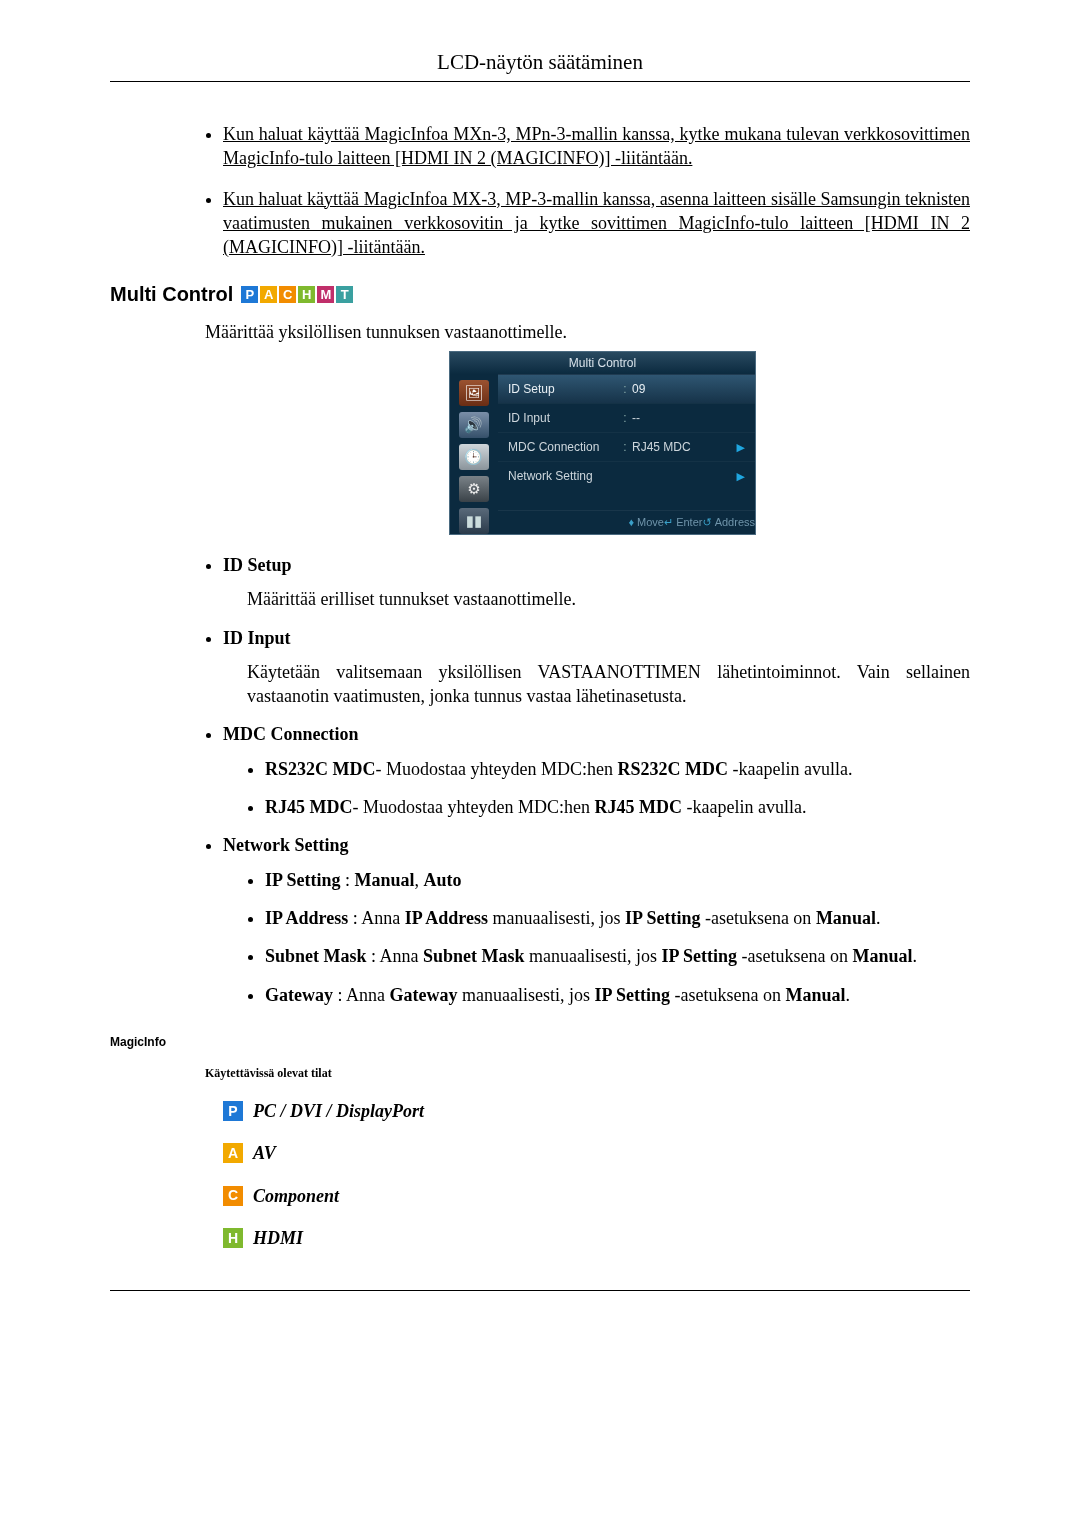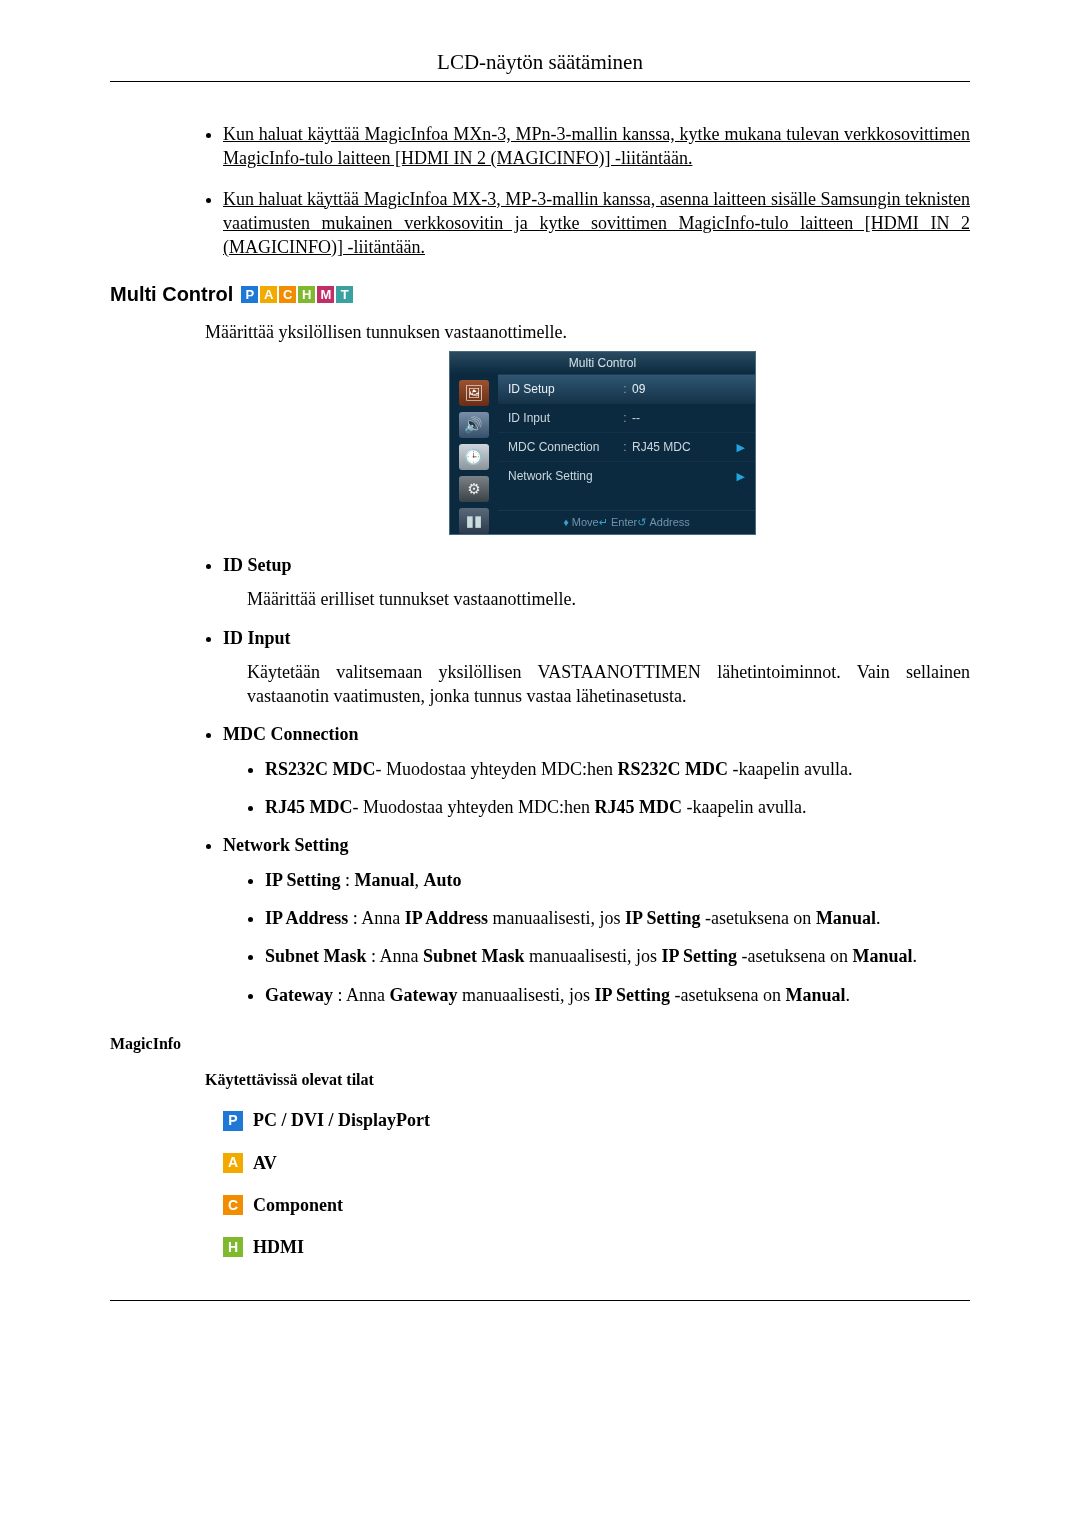--- a/index.html
+++ b/index.html
@@ -47,29 +47,29 @@
   .section-heading {
     font-family: Arial, Helvetica, sans-serif;
     font-weight: bold;
     font-size: 20px;
     margin: 24px 0 14px 0;
     display: flex;
     align-items: center;
     gap: 8px;
   }
   .section-heading-plain {
-    font-family: Liberation Serif, serif;
-    font-weight: bold;
-    font-size: 16px;
+    font-family: Liberation Sans, sans-serif;
+    font-weight: bold;
+    font-size: 12px;
     margin: 28px 0 16px 0;
   }
   .sub-heading {
     font-family: "Times New Roman", Times, serif;
     font-weight: bold;
-    font-size: 16px;
+    font-size: 12px;
     margin: 10px 0 18px 0;
   }
   .badge-row {
     display: inline-flex;
     gap: 2px;
     vertical-align: middle;
   }
   .badge {
     display: inline-flex;
     align-items: center;
@@ -145,21 +145,21 @@
   .osd-row.sel {
     background: linear-gradient(#2f5672, #163349);
     color: #e8eff4;
   }
   .osd-label { flex: 0 0 110px; }
   .osd-colon { flex: 0 0 14px; text-align:center; color:#8aa; }
   .osd-val { flex: 1; }
   .osd-arrow { color: #1fa6e0; font-size: 11px; }
   .osd-footer {
     display: flex;
-    justify-content: center;
+    justify-content: flex-end;
     padding: 4px 0;
     font-size: 11px;
     color: #6f94aa;
     border-top: 1px solid rgba(255,255,255,0.06);
   }
   .osd-foot span.sym { color:#3aa0c8; margin-right:3px; }
 
   
   .def-list {
     list-style: disc;
@@ -191,21 +191,21 @@
     display: inline-flex;
     align-items: center;
     justify-content: center;
     width: 20px;
     height: 20px;
     font-family: Arial, sans-serif;
     font-weight: bold;
     font-size: 14px;
     color: #fff;
   }
-  .mode-label { font-weight: bold; }
+  .mode-label { font-weight: bold; font-style: italic; }
 </style>
 </head>
 <body>
 
 <div class="page">
   <div class="header-title">LCD-näytön säätäminen</div>
   <hr class="hr">
 
   <div class="content-block">
     <ul class="outer">

